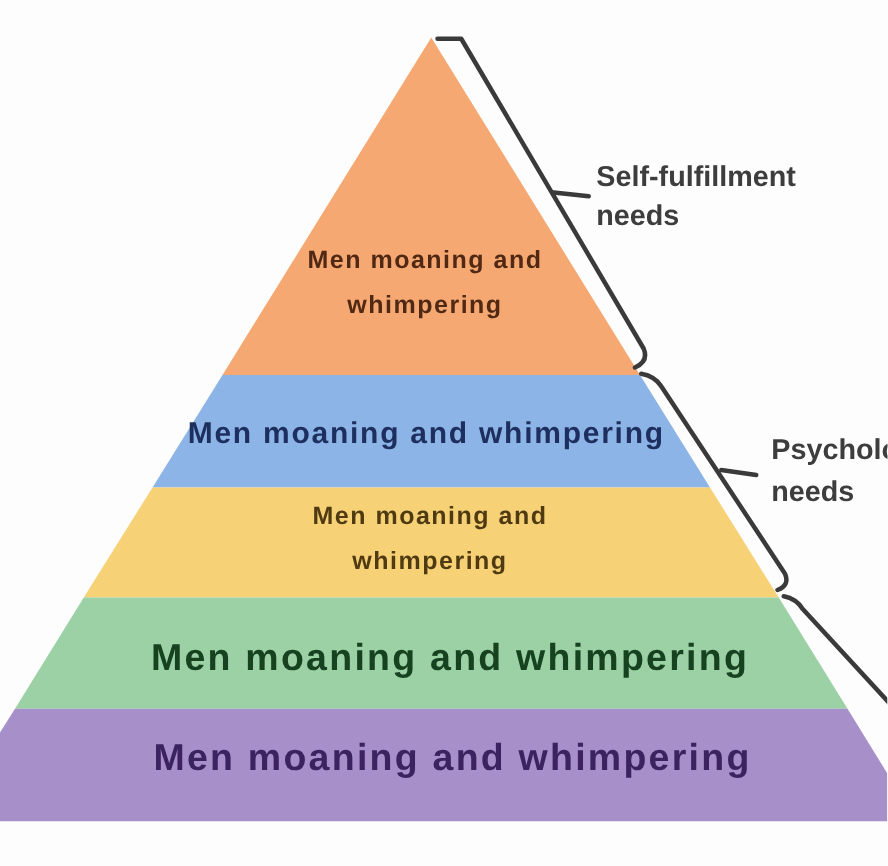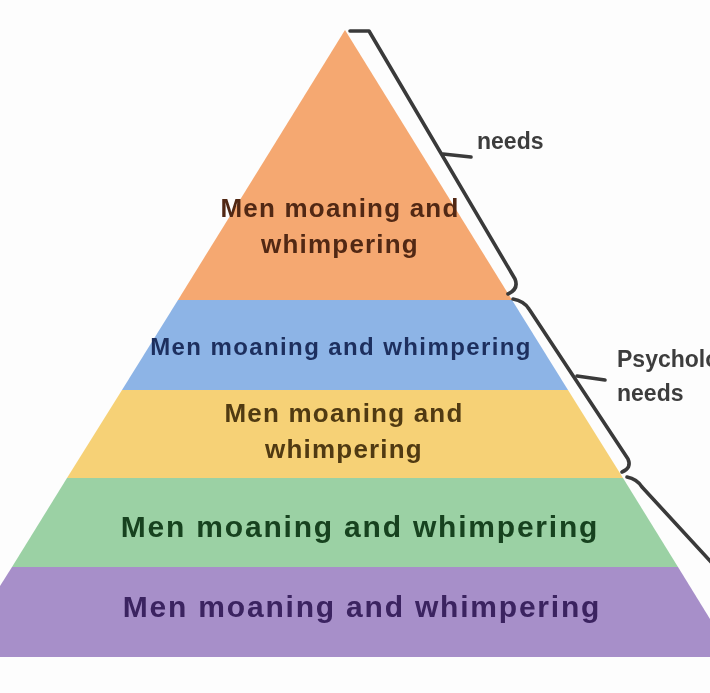--- a/index.html
+++ b/index.html
@@ -25,21 +25,21 @@
     top: 0;
   }
   .band-label {
     position: absolute;
     transform: translate(-50%, -50%);
     text-align: center;
     font-weight: 700;
     white-space: nowrap;
   }
   .band-label.small2 {      
-    font-size: 26px;
+    font-size: 20px;
     line-height: 36px;
     letter-spacing: 1.2px;
   }
   .band-label.mid1 {        
     font-size: 24px;
     line-height: 28px;
     letter-spacing: 1.4px;
   }
   .band-label.big1 {        
     font-size: 30px;
@@ -99,20 +99,21 @@
 
   <div class="band-label big1" style="left: 360px; top: 527px; color: rgb(23, 66, 31);">
     <div>Men moaning and whimpering</div>
   </div>
 
   <div class="band-label big1" style="left: 362px; top: 607px; color: rgb(59, 35, 96);">
     <div>Men moaning and whimpering</div>
   </div>
 
   <div class="side-label" style="left: 477px; top: 126px; color: rgb(61, 61, 61);">
+    <div>Self-fulfillment</div>
     <div>needs</div>
   </div>
 
   <div class="side-label" style="left: 617px; top: 342px; line-height: 34px; color: rgb(61, 61, 61);">
     <div>Psychological</div>
     <div>needs</div>
   </div>
 
 </div>
 

